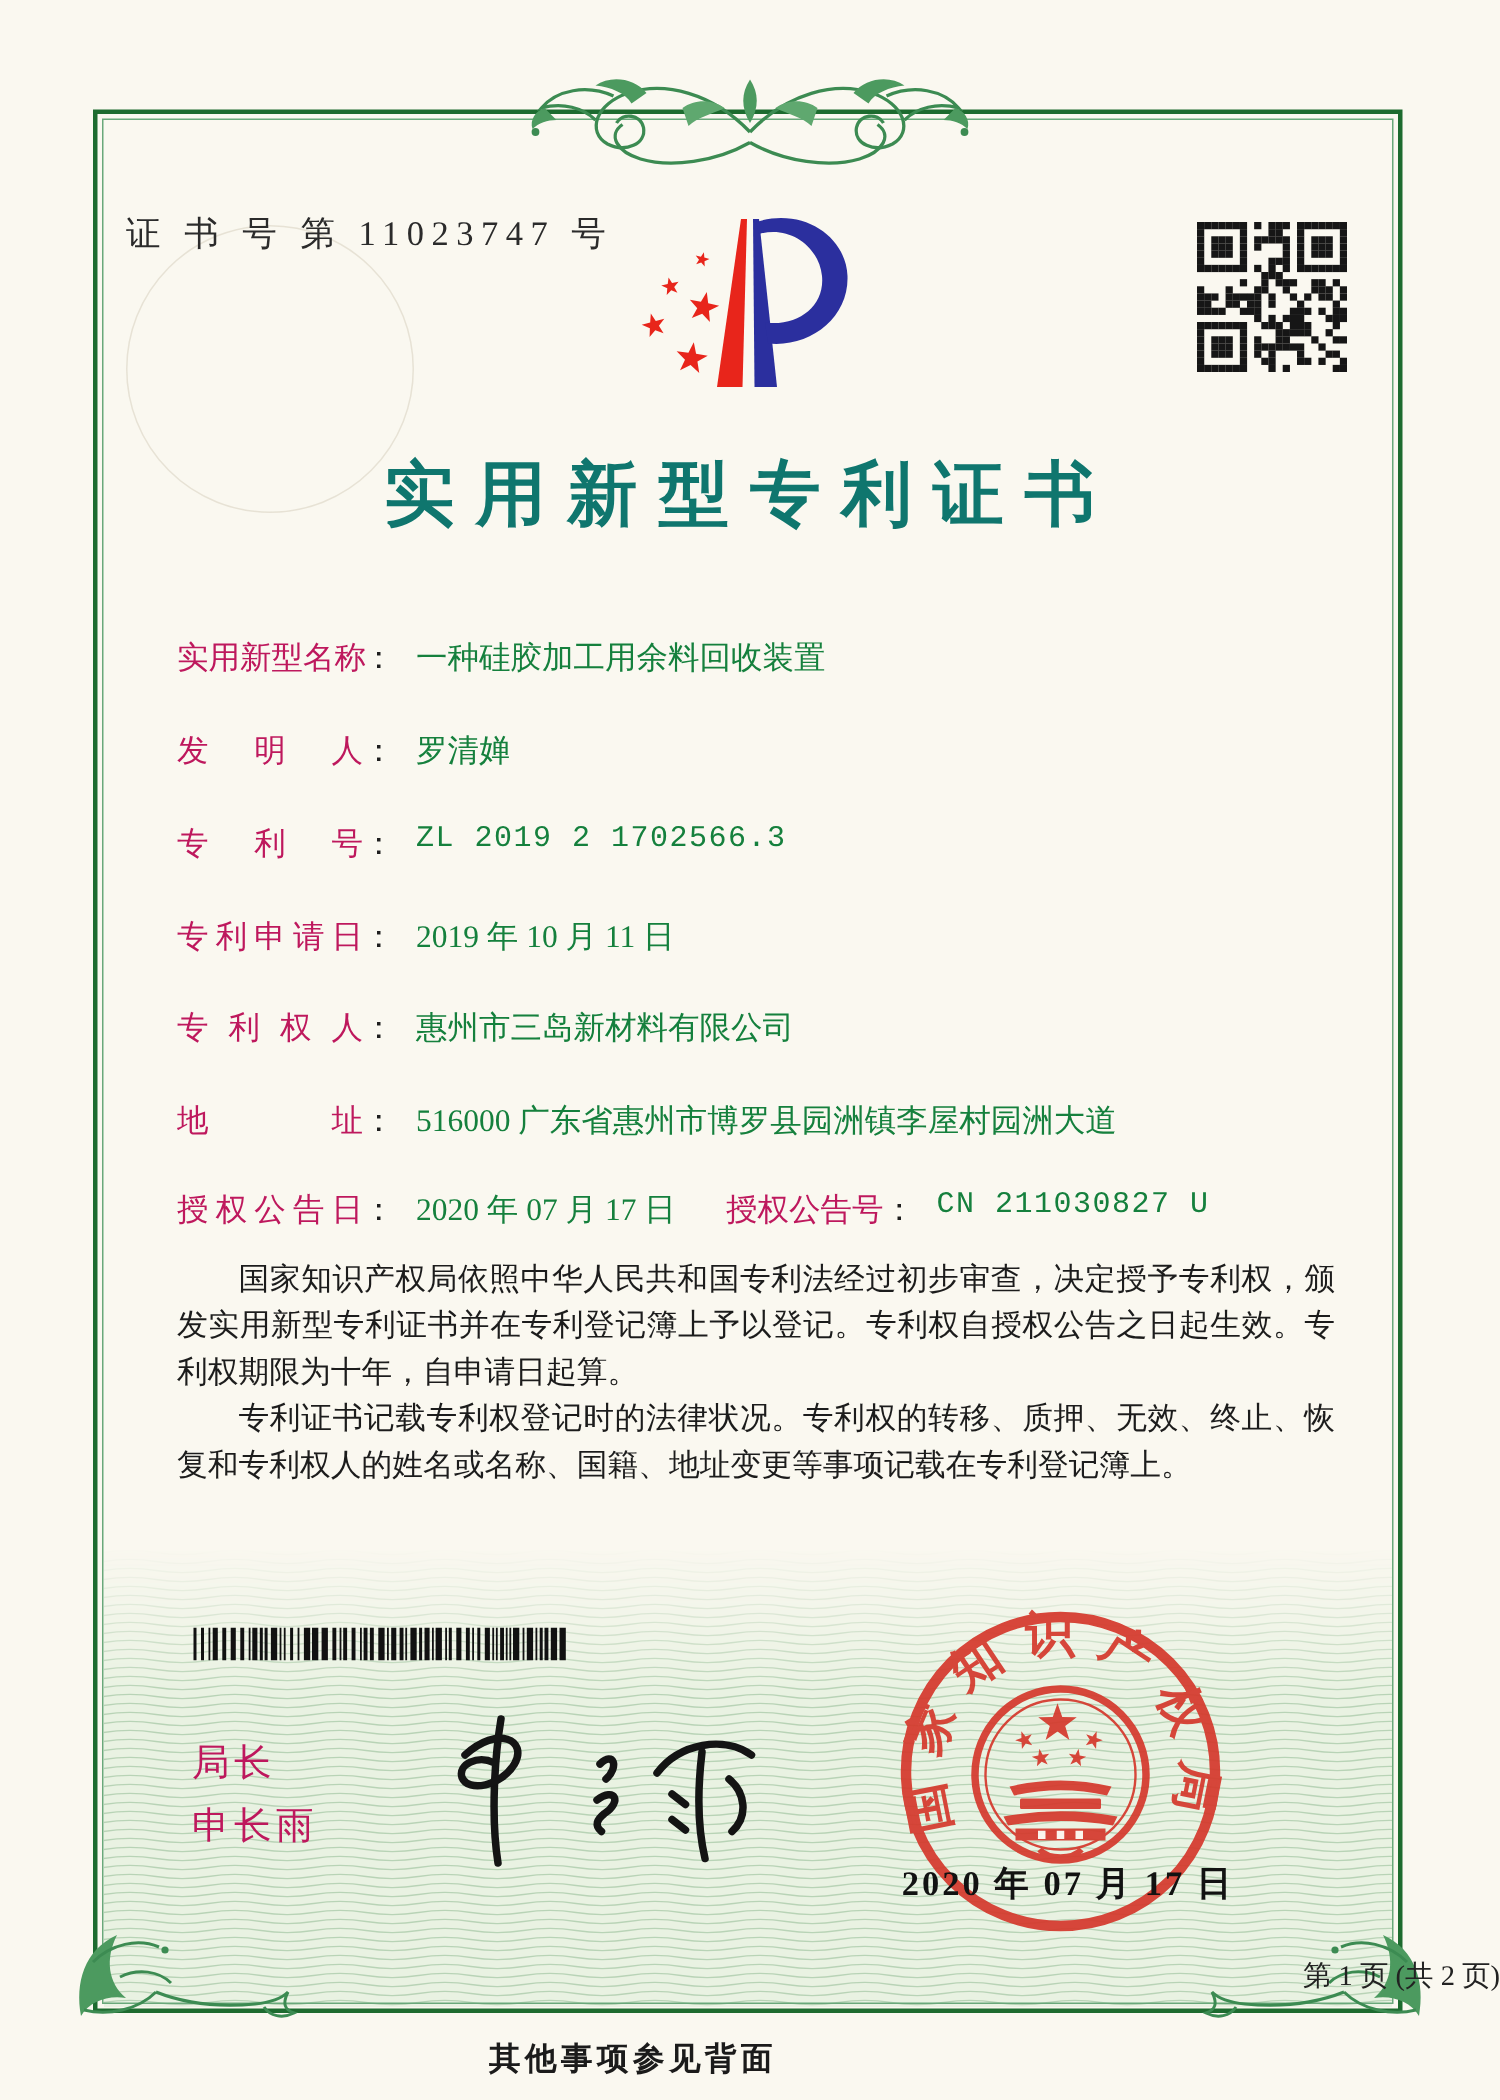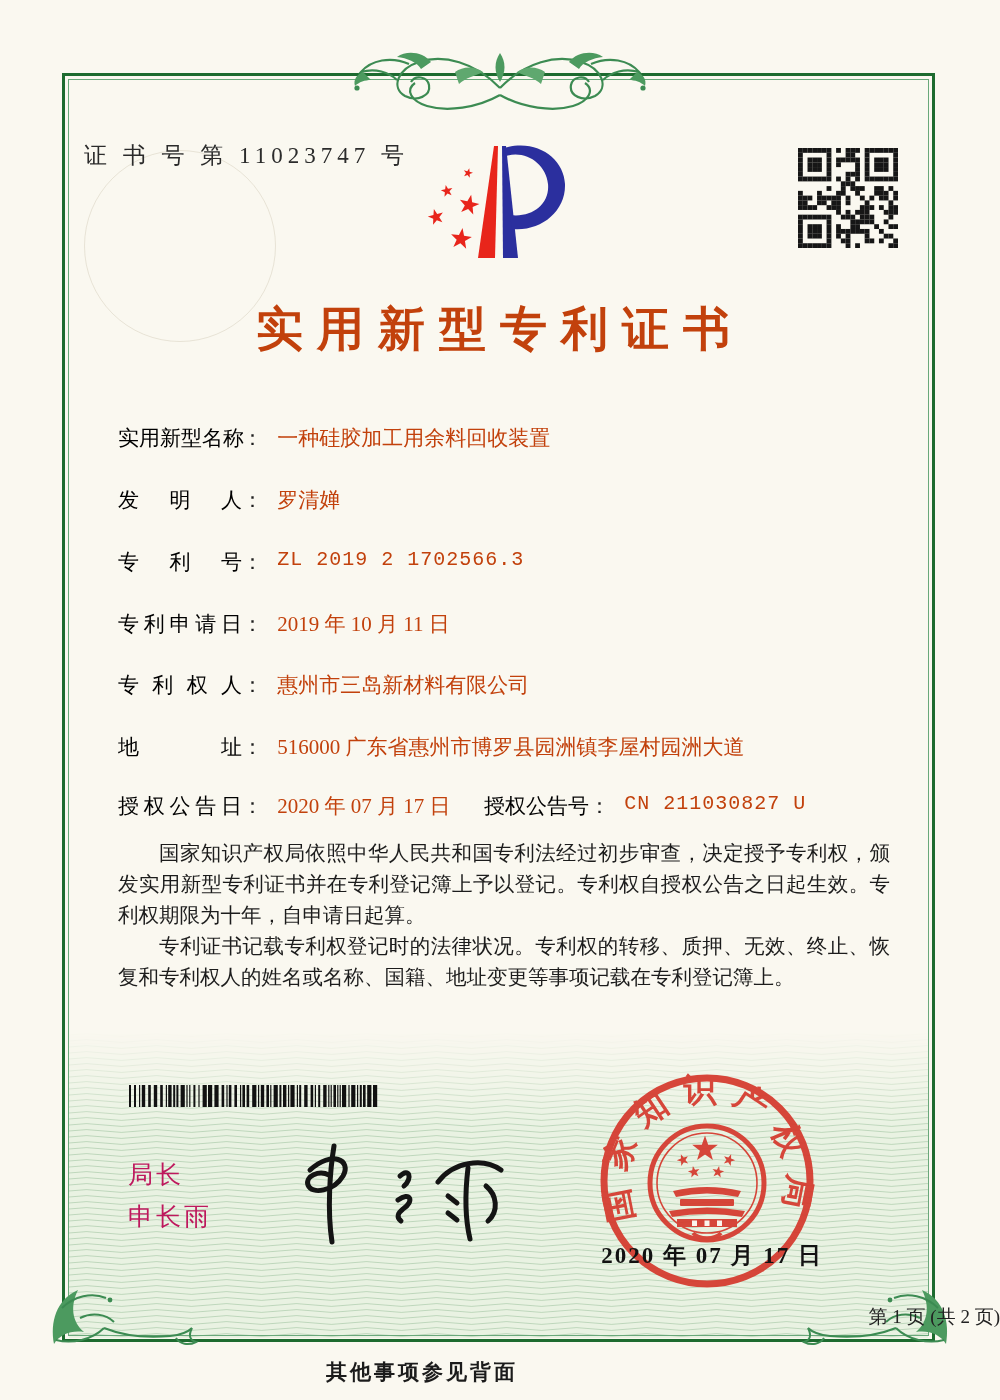--- a/index.html
+++ b/index.html
@@ -21,30 +21,30 @@
     position:absolute;left:84px;top:150px;width:190px;height:190px;
     border:1.5px solid rgba(165,150,120,.22);border-radius:50%;
   }
   .cert-no{
     position:absolute;left:84px;top:140px;font-size:23px;letter-spacing:5px;color:#2b2b2b;
   }
   .logo{position:absolute;left:424px;top:132px;}
   .qr{position:absolute;left:798px;top:148px;width:100px;height:100px;fill:#161616;}
   .title{
     position:absolute;left:0;width:1000px;top:298px;text-align:center;
-    font-size:47px;font-weight:700;letter-spacing:14px;color:#c2410c;
+    font-size:47px;font-weight:700;letter-spacing:14px;color:#0f766e;
   }
   .fields{position:absolute;left:118px;top:424px;width:770px;font-size:21px;}
   .frow{position:absolute;left:0;right:0;white-space:nowrap;}
   .flabel{
     display:inline-block;width:124px;text-align:justify;text-align-last:justify;
-    vertical-align:top;color:#000000;
+    vertical-align:top;color:#be185d;
   }
   .fcolon{display:inline-block;vertical-align:top;}
-  .fvalue{display:inline-block;margin-left:9px;vertical-align:top;color:#c2410c;}
+  .fvalue{display:inline-block;margin-left:9px;vertical-align:top;color:#15803d;}
   .num{font-family:"Liberation Mono",monospace;font-size:20px;letter-spacing:1px;}
   .fpair2{position:absolute;left:366px;top:0;}
   .fpair2 .flabel{width:105px;}
   .body-text{
     position:absolute;left:118px;top:838px;width:772px;
     font-size:20.5px;line-height:31px;text-align:justify;color:#1c1c1c;
   }
   .body-text p{margin:0;text-indent:2em;}
   
   .band{

